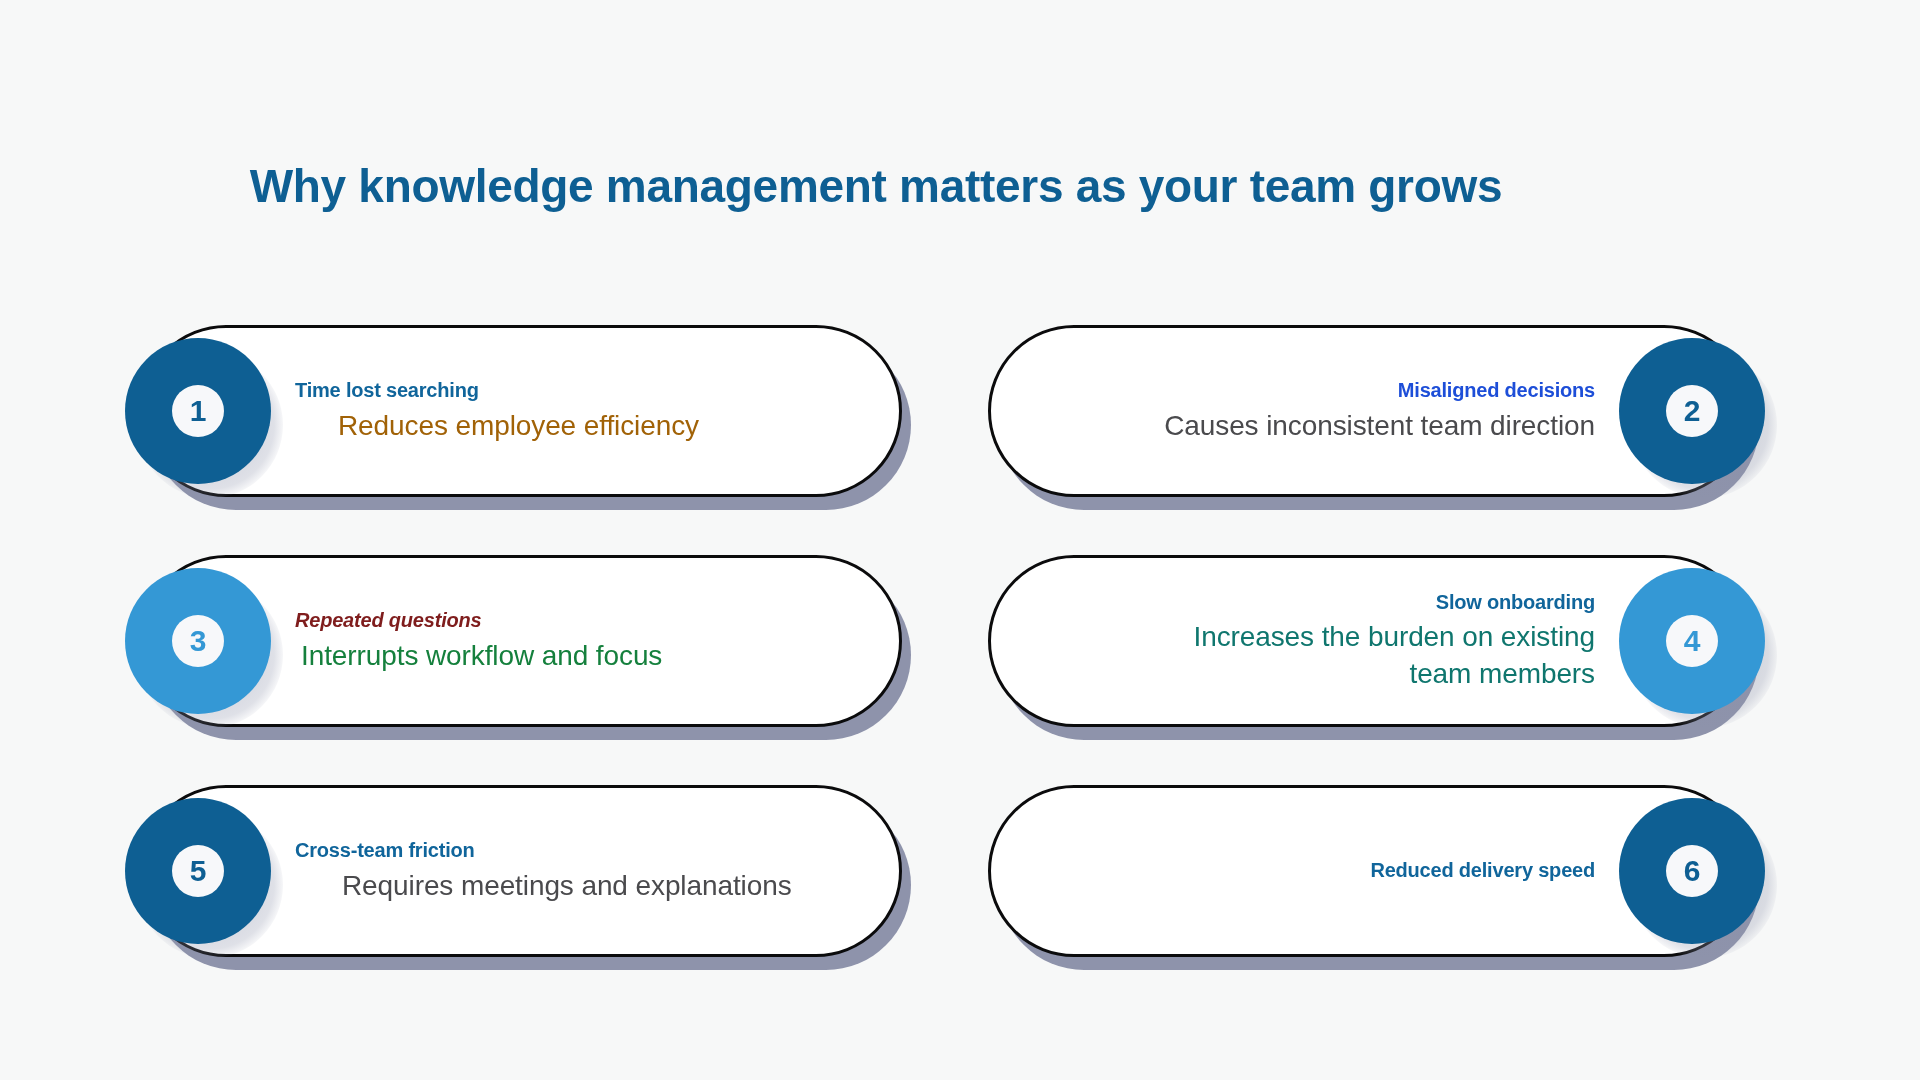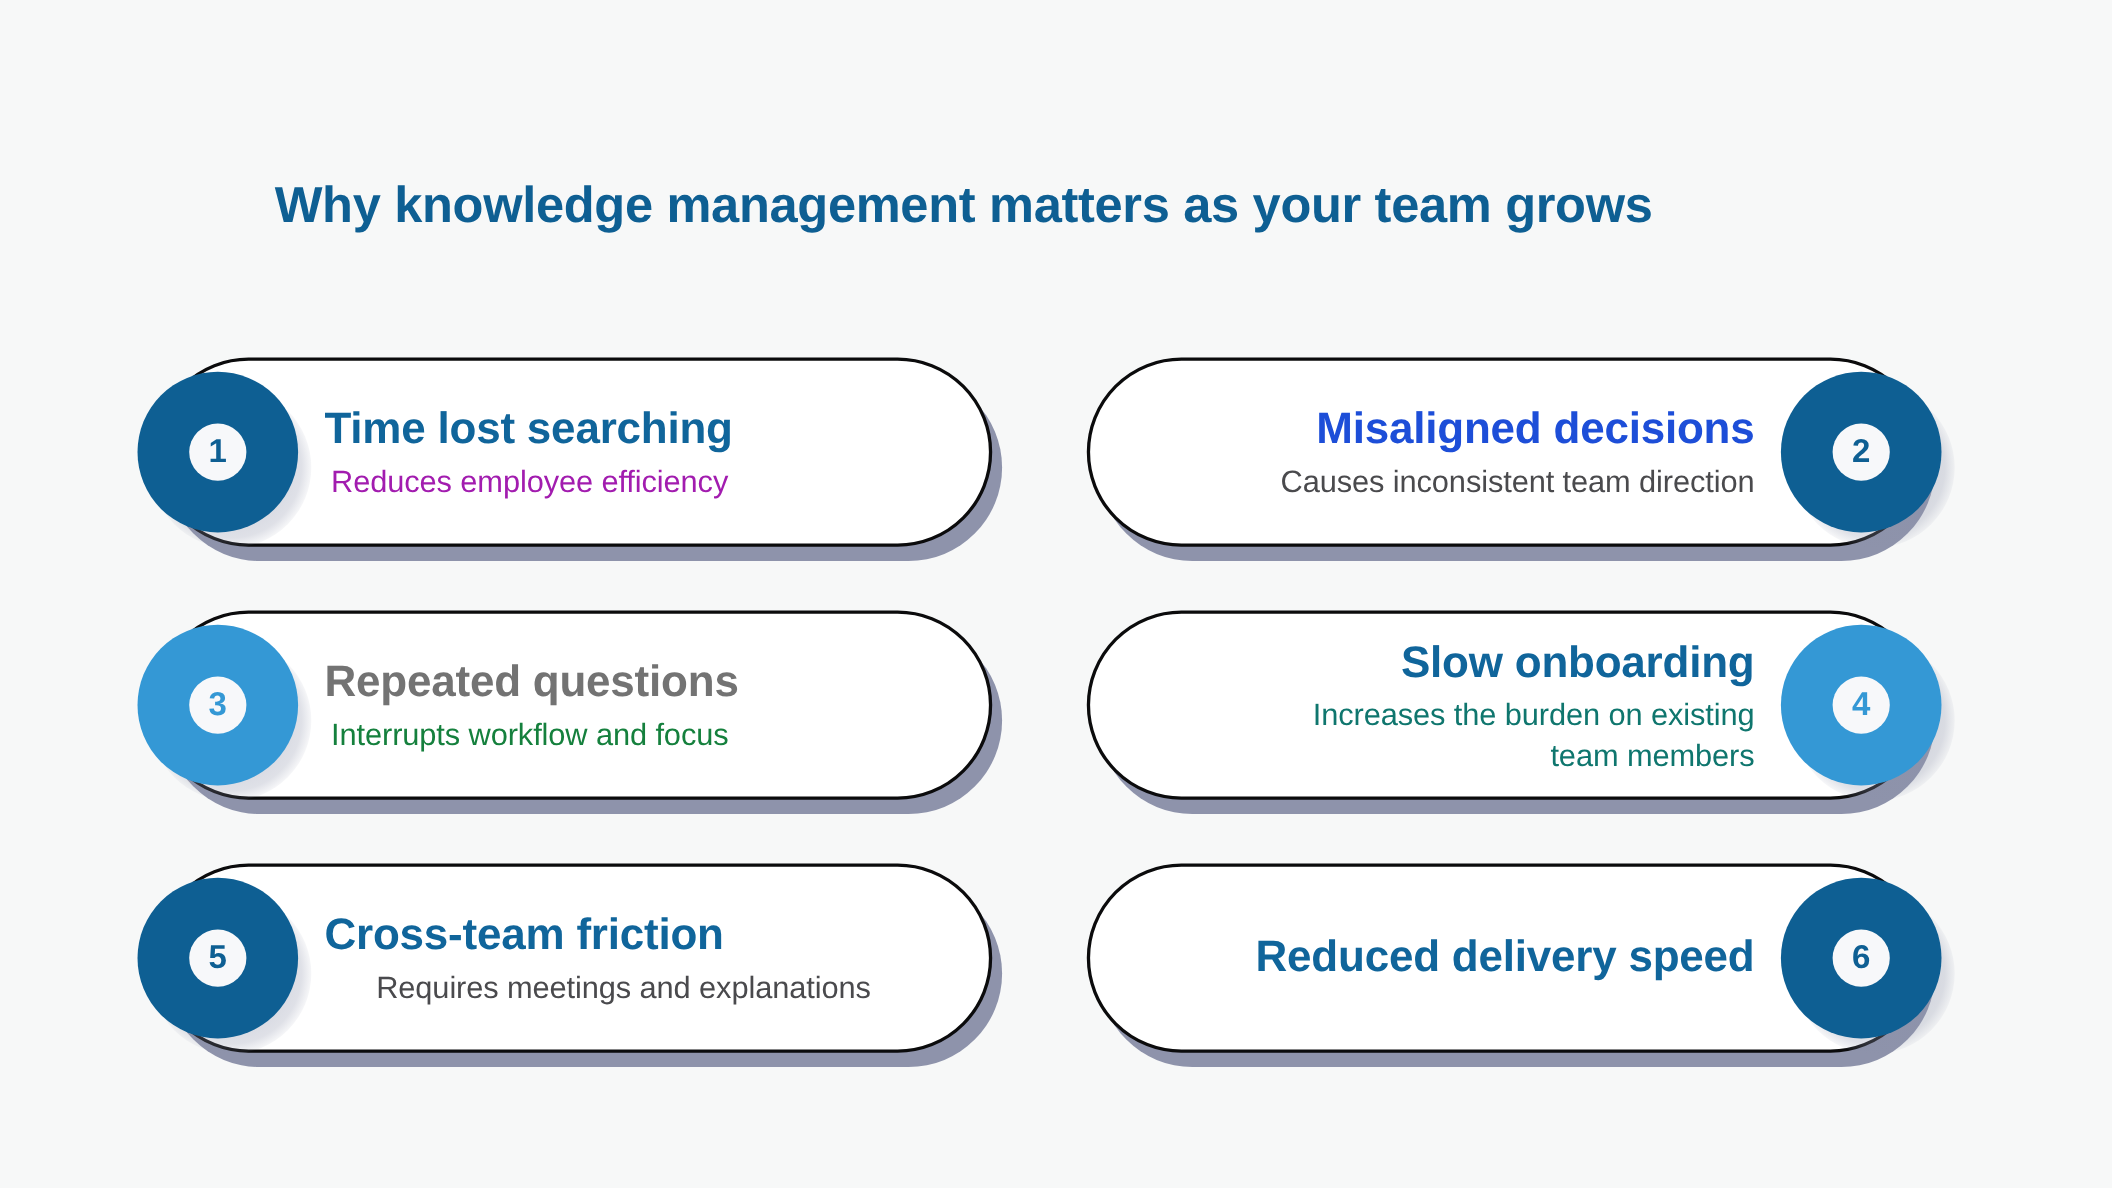--- a/index.html
+++ b/index.html
@@ -120,21 +120,21 @@
     flex: 1 1 auto;
     padding: 0 34px 0 24px;
     min-width: 0;
   }
   .card.right .text {
     text-align: right;
     padding: 0 24px 0 34px;
   }
 
   .heading {
-    font-size: 40px;
+    font-size: 20px;
     font-weight: 600;
     color: #10659b;
     line-height: 1.28;
     letter-spacing: -0.2px;
   }
 
   .sub {
     font-size: 28px;
     font-weight: 400;
     color: #4a4a4d;
@@ -158,21 +158,21 @@
 
       <div class="card left" style="border-color: rgb(11, 11, 12); background: rgb(255, 255, 255); box-shadow: rgb(142, 147, 171) 10px 14px 0px -1px;">
         <div class="badge-wrap">
           <div class="badge-shadow"></div>
           <div class="badge" style="background: rgb(14, 95, 147);">
             <div class="disc" style="color: rgb(14, 95, 147);">1</div>
           </div>
         </div>
         <div class="text">
           <div class="heading" style="color: rgb(16, 101, 155);">Time lost searching</div>
-          <div class="sub" style="color: #a21caf;">Reduces employee efficiency</div>
+          <div class="sub" style="color: #a16207; margin-left: 37px;">Reduces employee efficiency</div>
         </div>
       </div>
 
       <div class="card right" style="border-color: rgb(11, 11, 12); background: rgb(255, 255, 255); box-shadow: rgb(142, 147, 171) 10px 14px 0px -1px;">
         <div class="badge-wrap">
           <div class="badge-shadow"></div>
           <div class="badge" style="background: rgb(14, 95, 147);">
             <div class="disc" style="color: rgb(14, 95, 147);">2</div>
           </div>
         </div>
@@ -187,21 +187,21 @@
     <div class="row">
 
       <div class="card left" style="border-color: rgb(11, 11, 12); background: rgb(255, 255, 255); box-shadow: rgb(142, 147, 171) 10px 14px 0px -1px;">
         <div class="badge-wrap">
           <div class="badge-shadow"></div>
           <div class="badge" style="background: rgb(52, 152, 213);">
             <div class="disc" style="color: rgb(52, 152, 213);">3</div>
           </div>
         </div>
         <div class="text">
-          <div class="heading" style="color: #737373;">Repeated questions</div>
+          <div class="heading" style="color: #7f1d1d; font-style: italic;">Repeated questions</div>
           <div class="sub" style="color: #15803d;">Interrupts workflow and focus</div>
         </div>
       </div>
 
       <div class="card right" style="border-color: rgb(11, 11, 12); background: rgb(255, 255, 255); box-shadow: rgb(142, 147, 171) 10px 14px 0px -1px;">
         <div class="badge-wrap">
           <div class="badge-shadow"></div>
           <div class="badge" style="background: rgb(52, 152, 213);">
             <div class="disc" style="color: rgb(52, 152, 213);">4</div>
           </div>

